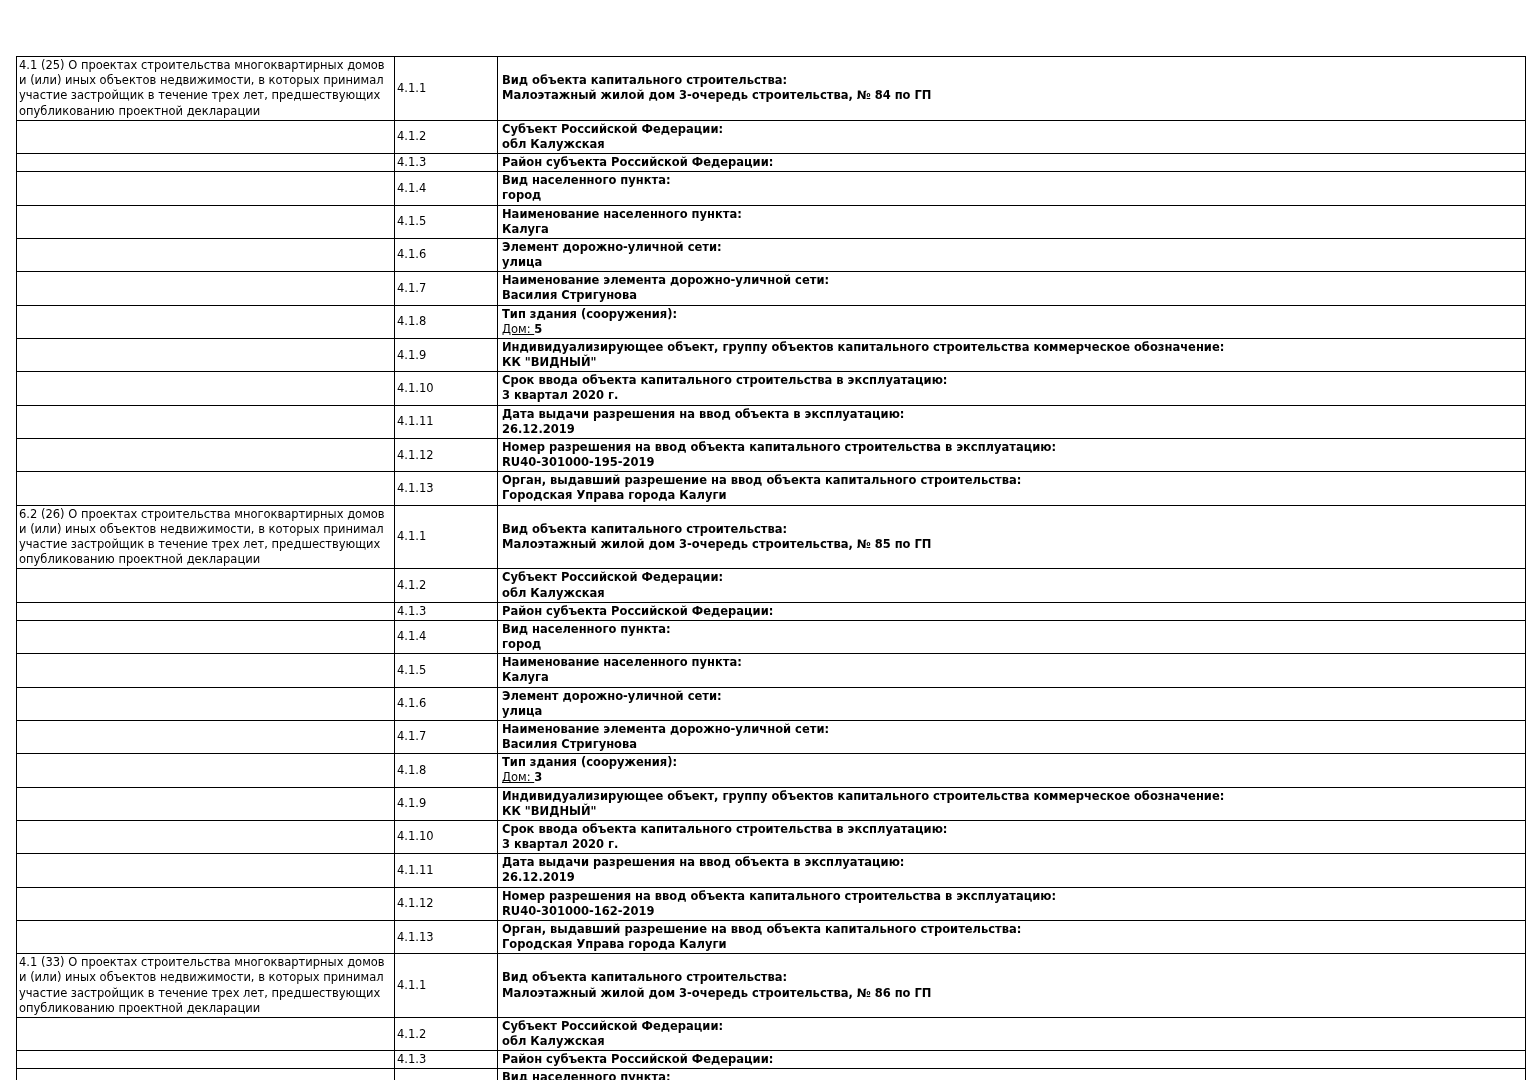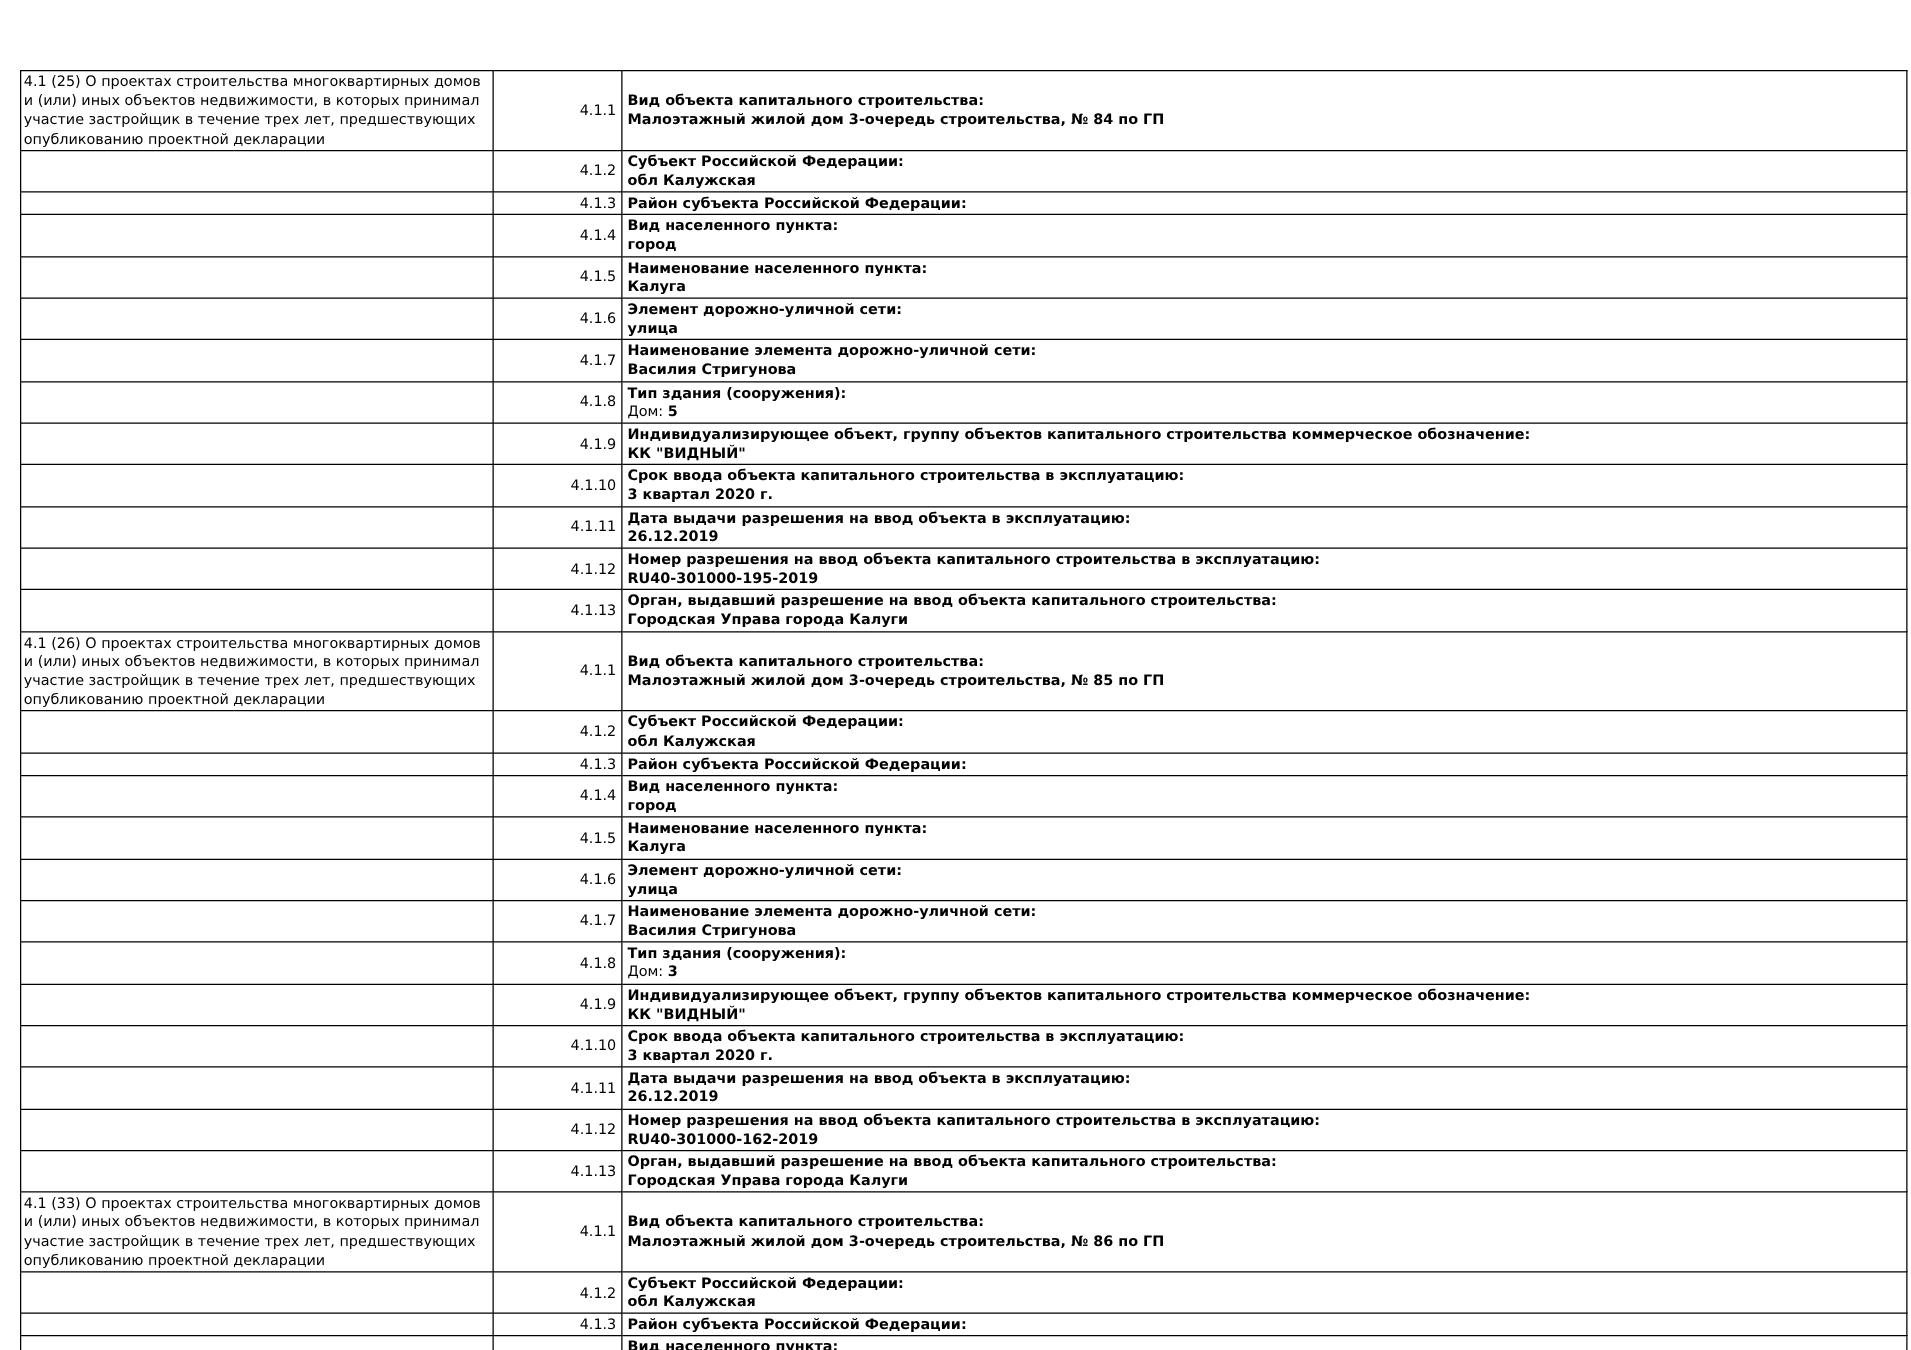--- a/index.html
+++ b/index.html
@@ -29,25 +29,24 @@
     font-size: 11.5px;
     line-height: 1.32;
     overflow: hidden;
   }
   td.desc {
     vertical-align: top;
     padding: 1px 2px 1px 2px;
   }
   td.code {
     padding-left: 2px;
-    text-align: right;
   }
   .label { font-weight: bold; }
   .value-line { font-weight: bold; }
-  .prefix { font-weight: normal; }
+  .prefix { font-weight: normal; text-decoration: underline; }
 </style>
 </head>
 <body>
 
 <div class="page">
   <table class="decl">
     <colgroup>
       <col style="width:378px">
       <col style="width:103px">
       <col style="width:1028px">
@@ -154,21 +153,21 @@
         <tr>
           <td class="desc"></td>
           <td class="code"><span>4.1.13</span></td>
           <td class="content">
             <div class="label">Орган, выдавший разрешение на ввод объекта капитального строительства:</div>
             <div class="value-line"><span class="prefix"></span><span>Городская Управа города Калуги</span></div>
           </td>
         </tr>
         <tr>
           <td class="desc">
-            <div>4.1 (26) О проектах строительства многоквартирных домов и (или) иных объектов недвижимости, в которых принимал участие застройщик в течение трех лет, предшествующих опубликованию проектной декларации</div>
+            <div>6.2 (26) О проектах строительства многоквартирных домов и (или) иных объектов недвижимости, в которых принимал участие застройщик в течение трех лет, предшествующих опубликованию проектной декларации</div>
           </td>
           <td class="code"><span>4.1.1</span></td>
           <td class="content">
             <div class="label">Вид объекта капитального строительства:</div>
             <div class="value-line"><span class="prefix"></span><span>Малоэтажный жилой дом 3-очередь строительства, № 85 по ГП</span></div>
           </td>
         </tr>
         <tr>
           <td class="desc"></td>
           <td class="code"><span>4.1.2</span></td>

